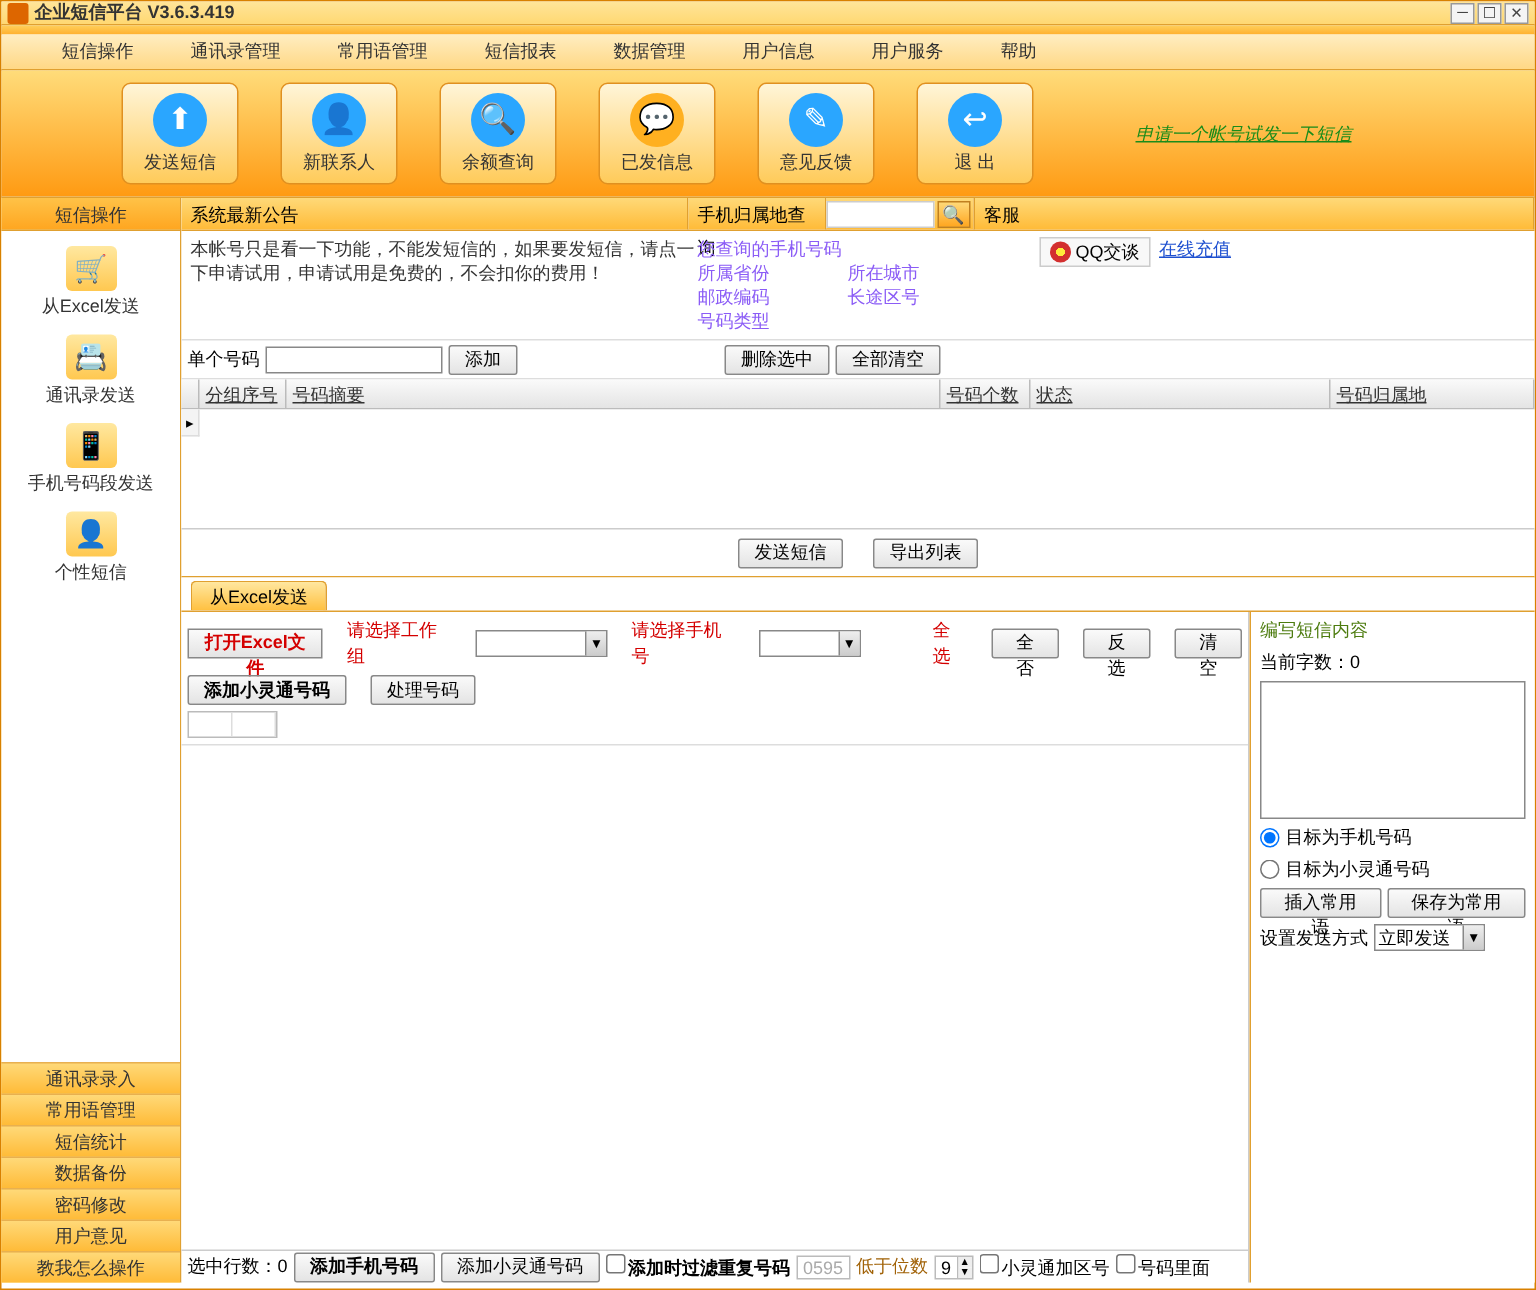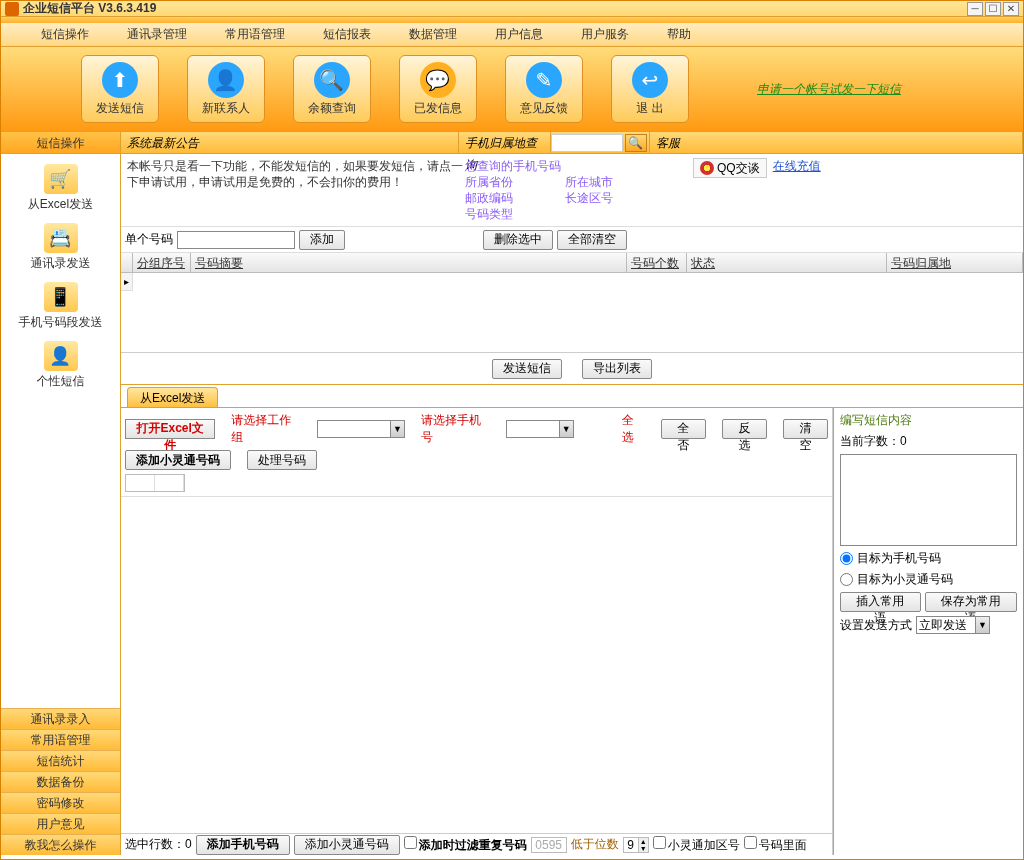--- a/index.html
+++ b/index.html
@@ -28,21 +28,21 @@
 .side-header { height: 22px; background: linear-gradient(#ffc247,#ffa620); text-align: center; line-height: 22px; border-bottom: 1px solid #e0a030; color: #333; }
 .side-items { flex: 1; background: #fff; padding-top: 10px; display: flex; flex-direction: column; align-items: center; gap: 10px; }
 .side-item { width: 100%; text-align: center; cursor: pointer; }
 .side-item .ic { width: 34px; height: 30px; margin: 0 auto 2px; border-radius: 4px; background: linear-gradient(#ffe8a0,#ffc850); display: flex; align-items: center; justify-content: center; font-size: 18px; }
 .side-item .lbl { color: #333; }
 .side-bottom { }
 .side-bottom .sb-item { height: 21px; background: linear-gradient(#ffd978,#ffbb38); border-top: 1px solid #e8b050; text-align: center; line-height: 21px; cursor: pointer; color: #333; }
 
 .main { flex: 1; background: #fff; display: flex; flex-direction: column; }
 .hdr-row { display: flex; height: 22px; border-bottom: 1px solid #e0a030; }
-.hdr-cell { background: linear-gradient(#ffd978,#ffbb38); padding: 0 6px; line-height: 22px; border-right: 1px solid #e0a030; font-style: italic; }
+.hdr-cell { background: linear-gradient(#ffd978,#ffbb38); padding: 0 6px; line-height: 22px; border-right: 1px solid #e0a030; }
 .hdr-input { height: 18px; width: 72px; border: 1px solid #ccc; margin: 2px 2px 0 0; }
 .hdr-search { width: 22px; height: 18px; background: linear-gradient(#ffd978,#ffa620); border: 1px solid #c08020; margin-top: 2px; display: flex; align-items: center; justify-content: center; cursor: pointer; }
 
 .notice-row { display: flex; border-bottom: 1px solid #ddd; padding: 4px 6px; }
 .notice-left { flex: 0 0 336px; line-height: 16px; color: #333; }
 .notice-mid { flex: 0 0 220px; padding-left: 2px; }
 .notice-mid div { line-height: 16px; color: #8b5cf6; display: flex; }
 .notice-mid .l { width: 100px; }
 .notice-right { flex: 1; display: flex; align-items: flex-start; gap: 6px; padding-left: 10px; }
 .qq-btn { height: 20px; border: 1px solid #ccc; background: #f8f8f8; padding: 0 6px; display: flex; align-items: center; gap: 3px; cursor: pointer; }

